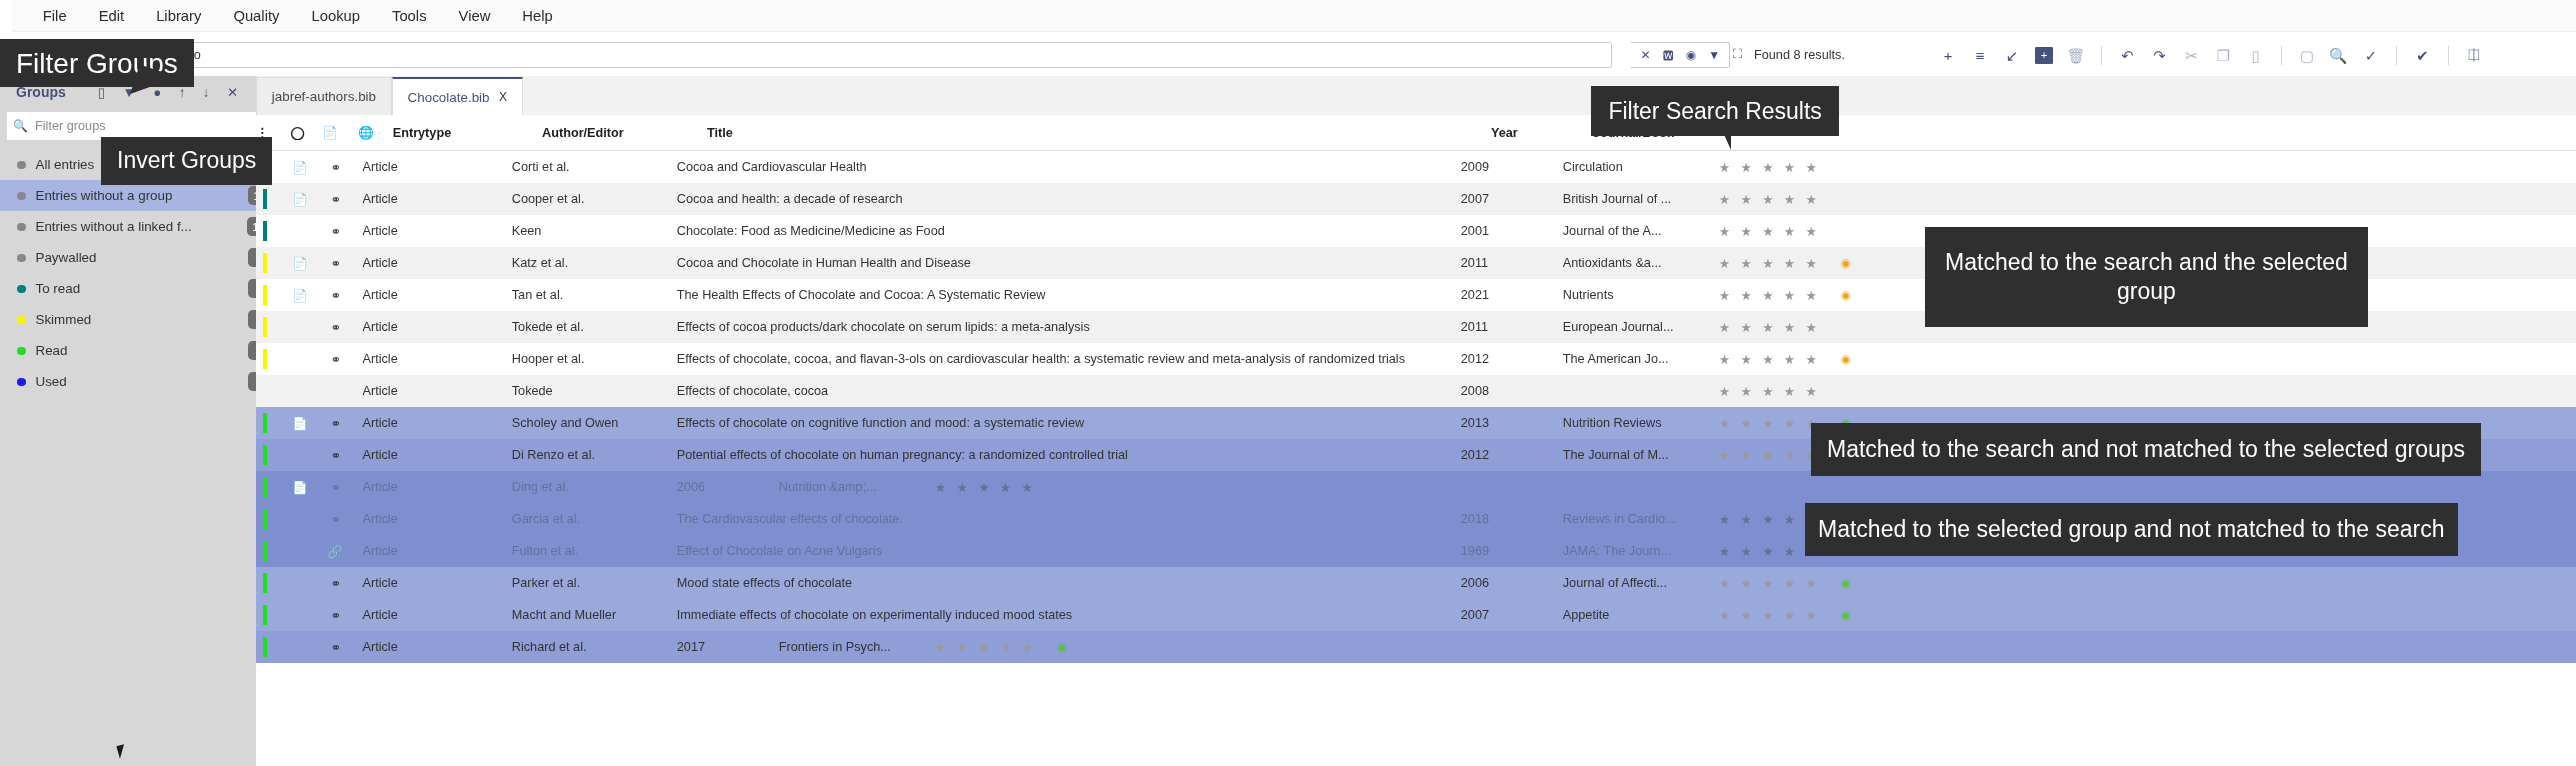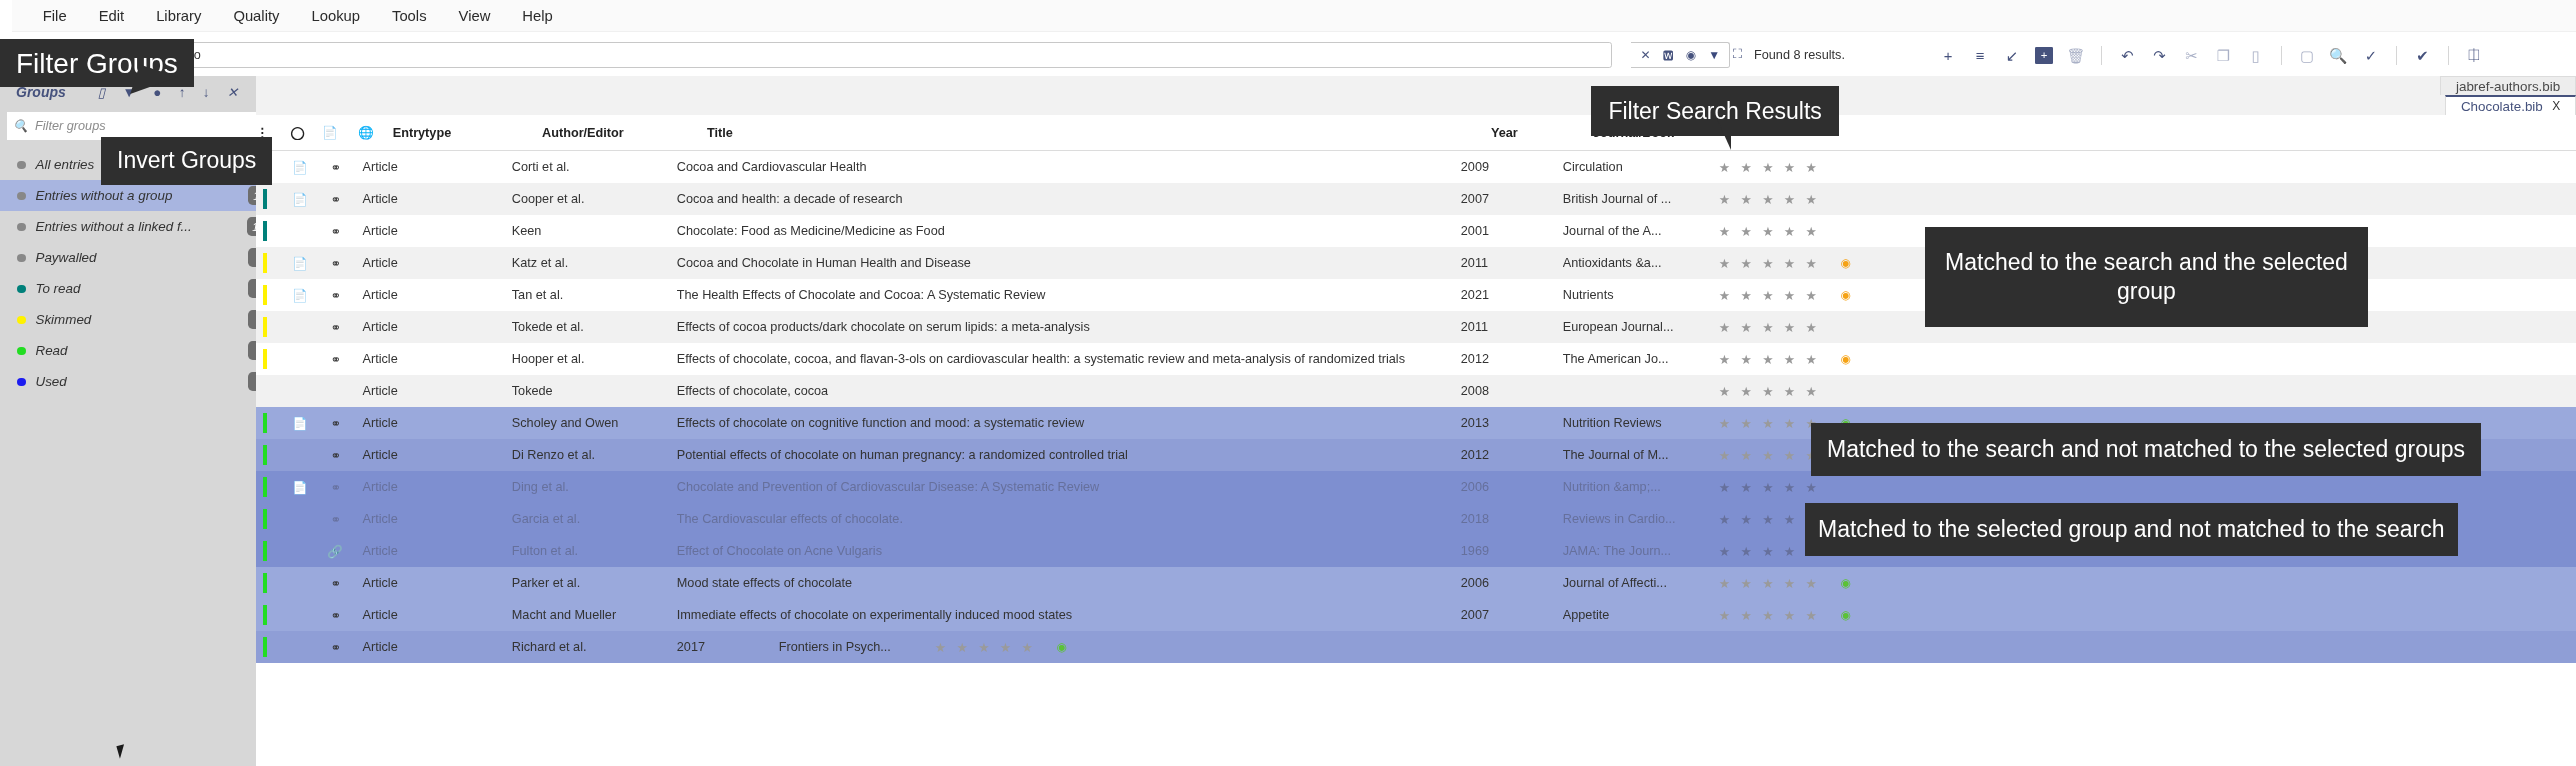--- a/index.html
+++ b/index.html
@@ -49,21 +49,21 @@
   .rtools .tb{ width:32px; height:27px; display:flex; align-items:center;
     justify-content:center; font-size:14.8px; color:#46527d;}
   .rtools .dim{ color:#a9b0c6; }
   .rtools .sep{ width:0.7px; height:19px; background:#d6d6d6; margin:0 9.4px;}
   .rtools .filled{ background:#46527d; color:#fff; border-radius:1.3px;
      width:17.4px;height:17.4px;font-size:11.4px;}
 
   
   .groups{
     position:absolute; left:0; top:76px; width:280px; height:690px;
-    background:#d7d7d7; border-right:0.7px solid #bdbdbd;font-style:italic;
+    background:#d7d7d7; border-right:0.7px solid #bdbdbd;
   }
   .groups-head{ height:32px; display:flex; align-items:center; padding:0 0 0 16px;}
   .groups-head .title{ font-size:14px; font-weight:bold; color:#46527d; }
   .gicons{ display:flex; align-items:center; gap:17.4px; margin-left:32px; }
   .gicons span{ color:#46527d; font-size:13.4px; }
   .gfilter{
     margin:4px 6.7px 0 6.7px; height:28px; background:#fff;
     display:flex; align-items:center; padding:0 6.7px; gap:6.7px;
   }
   .gfilter .q{ color:#222; font-size:12px; }
@@ -77,21 +77,21 @@
   .gdot{ width:8.7px; height:8.7px; border-radius:50%; margin-right:9.4px; flex:none;}
   .glabel{ font-size:13.4px; color:#333; }
   .gbadge{
     position:absolute; right:9.4px; top:6px; min-width:21.5px; height:19px;
     background:#6e6e6e; color:#fff; border-radius:4.7px; font-size:10.7px;
     display:flex; align-items:center; justify-content:center; padding:0 5.4px;
   }
 
   
   .tabs{ position:absolute; left:256px; top:76px; width:2320px; height:39px;
-    background:#f2f2f2; display:flex; align-items:flex-end;flex-direction:column; }
+    background:#f2f2f2; display:flex; align-items:flex-end; }
   .tab{ height:38px; display:flex; align-items:center; padding:0 14.8px;
     font-size:13.4px; color:#46527d; background:#ececec; border:0.7px solid #dcdcdc;
     border-bottom:none;}
   .tab.inactive{ color:#4a4a4a; background:#ededed; }
   .tab.active{ background:#fff; border-top:2.7px solid #46527d; color:#46527d;}
   .tab .x{ margin-left:9.4px; font-size:12px; color:#333; }
 
   
   .tablewrap{ position:absolute; left:256px; top:115px; width:2320px; height:651px;
     background:#fff; }
@@ -413,21 +413,20 @@
           <div class="c c-ra">★ ★ ★ ★ ★</div>
           <div class="c c-ic"><span class="dot-g">◉</span></div>
         </div>
         <div class="trow deep">
           <span class="bar" style="background: rgb(34, 221, 34);"></span>
           <div class="c" style="width: 17.4px;"></div>
           <div class="c c-u">📄</div>
           <div class="c c-w">⚭</div>
           <div class="c c-et">Article</div>
           <div class="c c-au">Ding et al.</div>
-          <div class="c c-ti">Chocolate and Prevention of Cardiovascular Disease: A Systematic Review</div>
           <div class="c c-yr">2006</div>
           <div class="c c-jo">Nutrition &amp;amp;...</div>
           <div class="c c-ra">★ ★ ★ ★ ★</div>
           <div class="c c-ic"></div>
         </div>
         <div class="trow deep">
           <span class="bar" style="background: rgb(34, 221, 34);"></span>
           <div class="c" style="width: 17.4px;"></div>
           <div class="c c-u"></div>
           <div class="c c-w">⚭</div>

